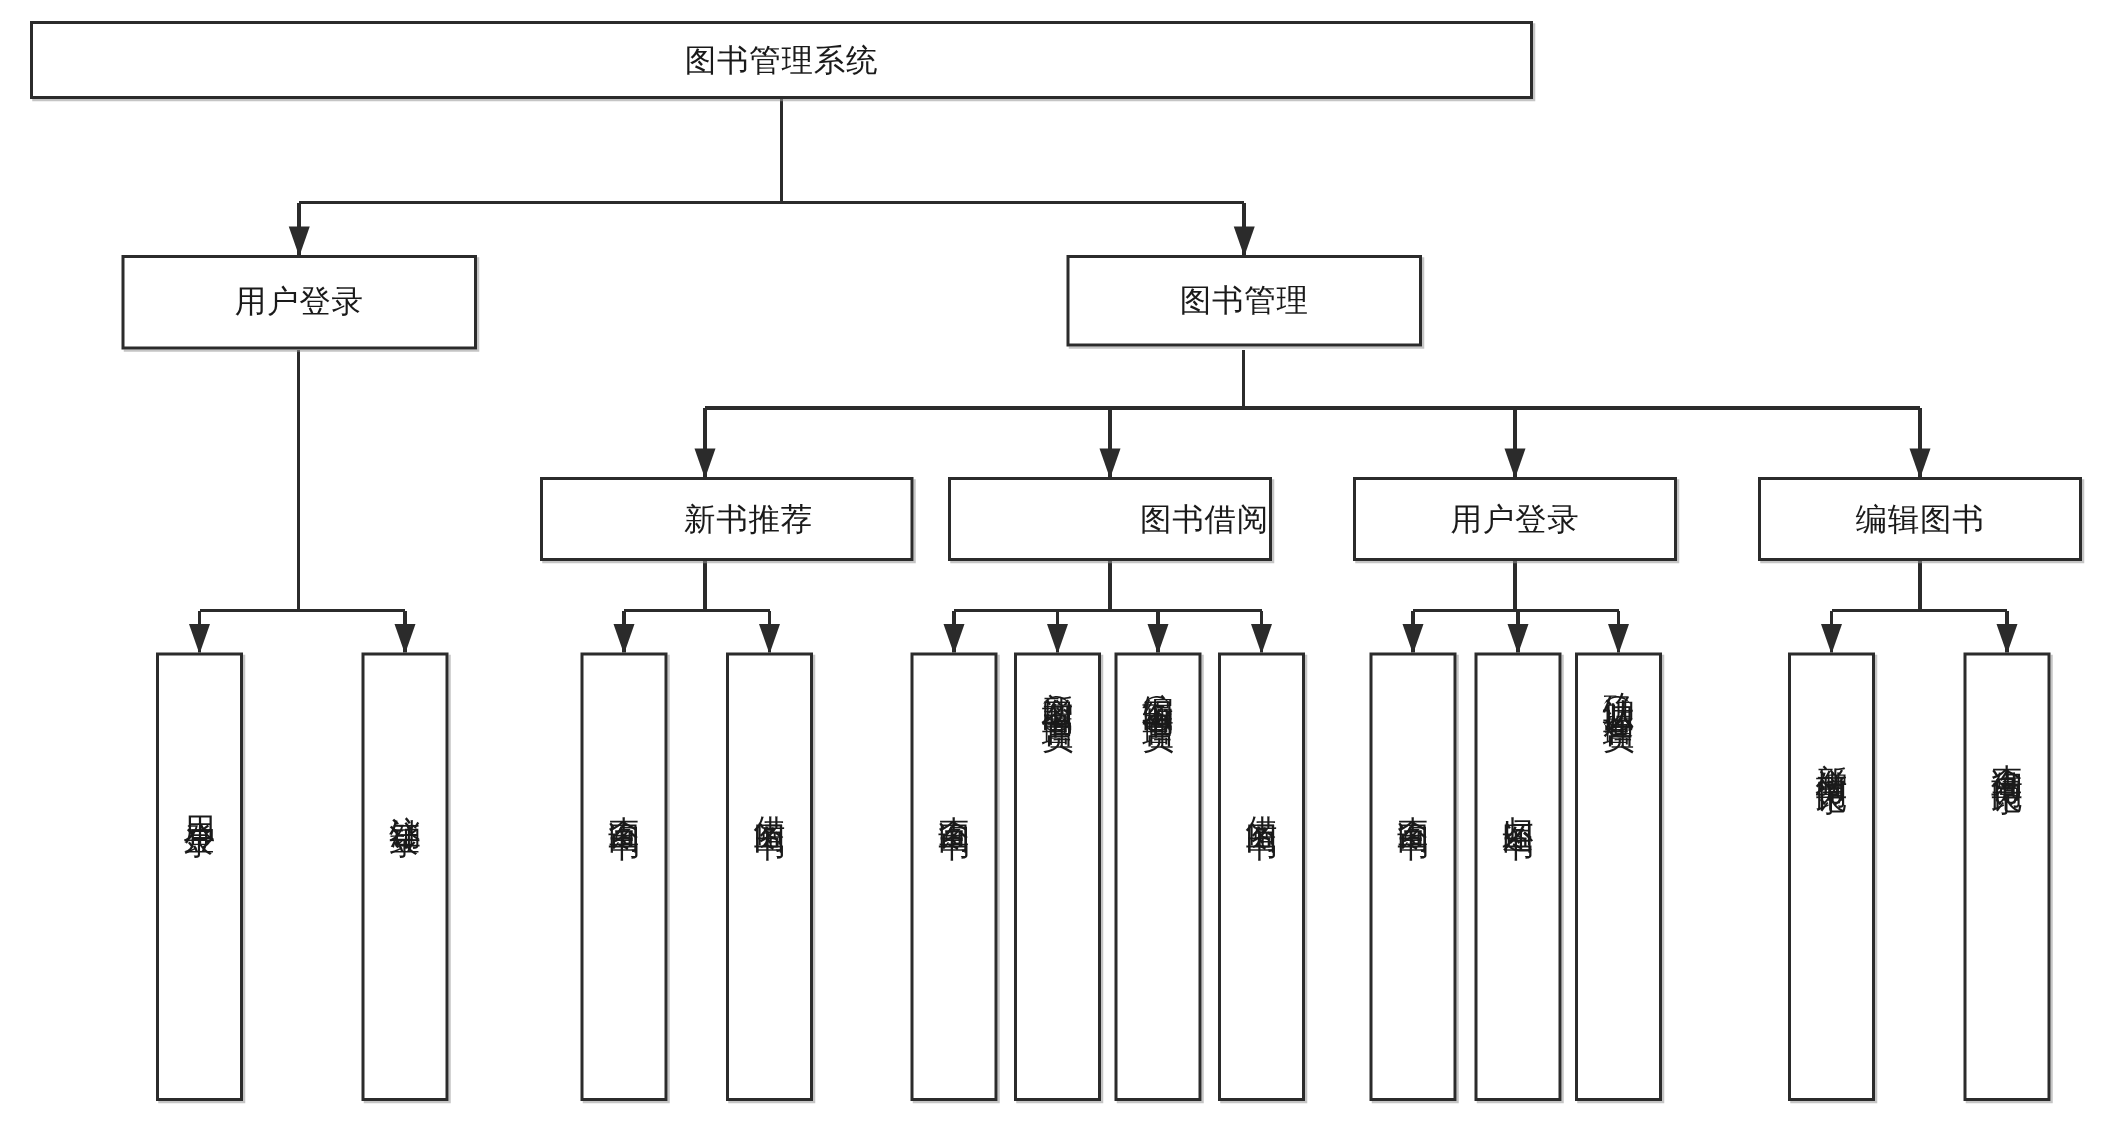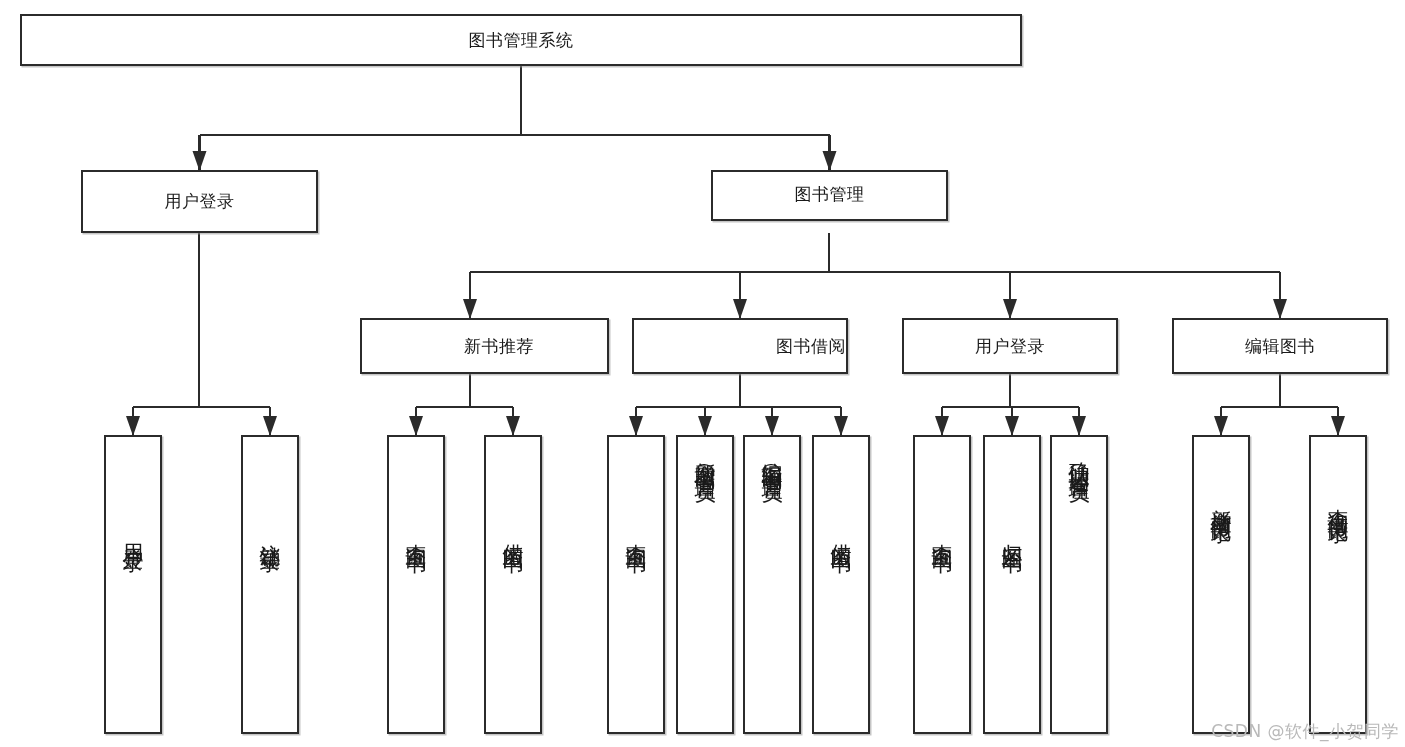--- a/index.html
+++ b/index.html
@@ -30,21 +30,21 @@
     box-sizing: border-box;
     background: #ffffff;
     border: 2px solid #2b2b2b;
     display: flex;
     align-items: center;
     justify-content: center;
     box-shadow: 1.5px 1.5px 0 rgba(150,150,150,0.55);
   }
   .node .label {
     color: #1a1a1a;
-    font-size: 17px;
+    font-size: 21px;
     line-height: 1.08;
     letter-spacing: 0.5px;
     white-space: nowrap;
     text-align: center;
   }
   .node.vertical {
     align-items: flex-start;
     justify-content: center;
     padding-top: 0;
   }
@@ -126,21 +126,21 @@
       <line x1="1338" y1="407" x2="1338" y2="435" stroke="#2b2b2b" stroke-width="2.6" shape-rendering="crispEdges"></line>
       <polygon points="1331,416 1345,416 1338,436" fill="#2b2b2b"></polygon>
     </svg>
   <div id="node-layer">
       <div class="node" style="left: 20px; top: 14px; width: 1002px; height: 52px;">
         <span class="label">图书管理系统</span>
       </div>
       <div class="node" style="left: 81px; top: 170px; width: 237px; height: 63px;">
         <span class="label">用户登录</span>
       </div>
-      <div class="node" style="left: 711px; top: 170px; width: 237px; height: 51px; font-family: Liberation Serif, serif;">
+      <div class="node" style="left: 711px; top: 170px; width: 237px; height: 61px; font-family: Liberation Serif, serif;">
         <span class="label">图书管理</span>
       </div>
       <div class="node" style="left: 360px; top: 318px; width: 249px; height: 56px; padding-left: 29px;">
         <span class="label">新书推荐</span>
       </div>
       <div class="node" style="left: 632px; top: 318px; width: 216px; height: 56px; justify-content: flex-end;">
         <span class="label">图书借阅</span>
       </div>
       <div class="node" style="left: 902px; top: 318px; width: 216px; height: 56px;">
         <span class="label">用户登录</span>
@@ -181,14 +181,13 @@
       <div class="node vertical" style="left: 1050px; top: 435px; width: 58px; height: 299px;">
         <span class="label" style="margin-top: 8px;">确认归还（管理员）</span>
       </div>
       <div class="node vertical" style="left: 1192px; top: 435px; width: 58px; height: 299px;">
         <span class="label" style="margin-top: 55px;">新增借阅记录</span>
       </div>
       <div class="node vertical" style="left: 1309px; top: 435px; width: 58px; height: 299px;">
         <span class="label" style="margin-top: 55px;">查询借阅记录</span>
       </div>
     </div>
-  <div class="watermark">CSDN @软件_小贺同学</div>
 </div>
 
 </body></html>

